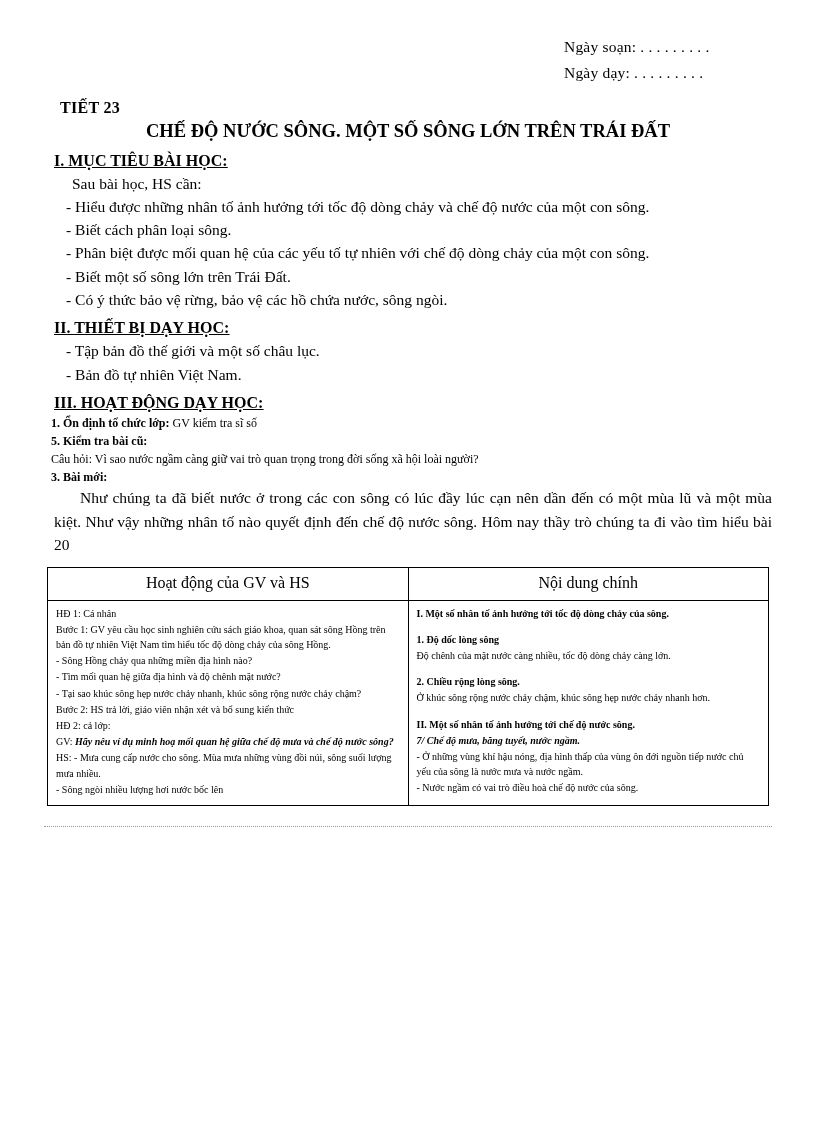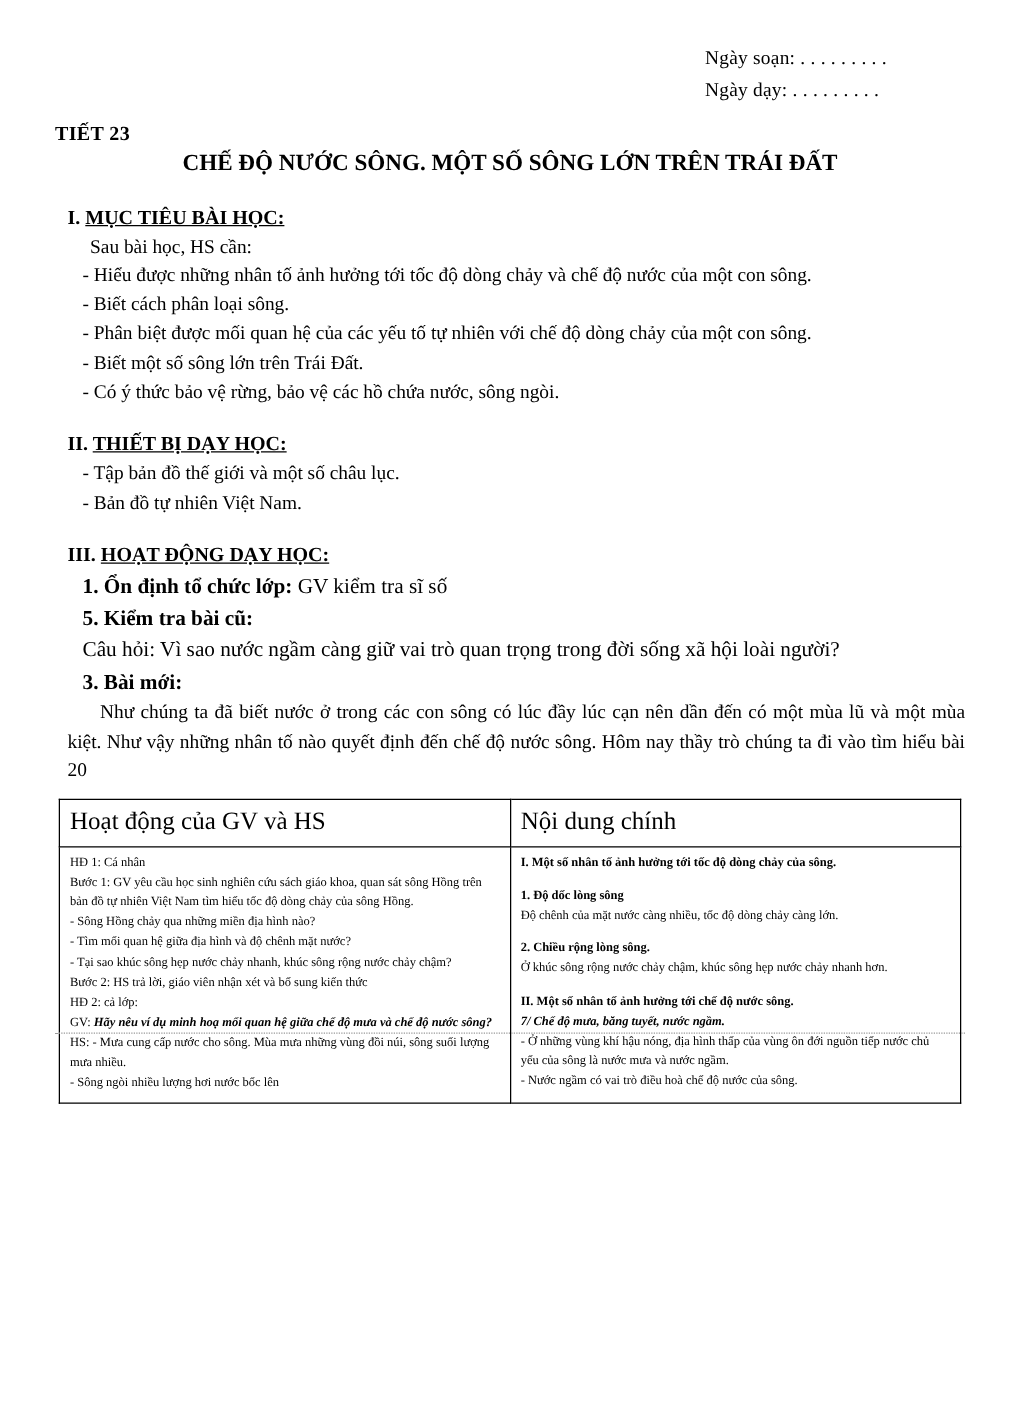--- a/index.html
+++ b/index.html
@@ -26,60 +26,61 @@
     margin-left: 520px;
     font-size: 15.5px;
     line-height: 1.65;
     white-space: nowrap;
   }
   .meta-line {
     letter-spacing: 0.2px;
   }
   .tiet {
     margin-top: 14px;
-    margin-left: 0;
+    margin-left: 16px;
     font-weight: bold;
     font-size: 16px;
     letter-spacing: 0.3px;
   }
   .doc-title {
     text-align: center;
     font-weight: bold;
     font-size: 18.5px;
     line-height: 1.32;
     margin: 2px 0 4px 0;
     padding: 0 4px;
   }
   .sec-head {
     font-size: 16px;
-    margin-top: 19px;
+    margin-top: 5px;
     margin-left: 10px;
     line-height: 1.45;
+    text-decoration: underline;
   }
   .sec-head .u {
     text-decoration: underline;
     font-weight: bold;
   }
   .sec-head .nb {
     font-weight: bold;
   }
   .body-line {
     font-size: 15.5px;
     line-height: 1.5;
     margin-left: 28px;
   }
   .bullet-line {
     font-size: 15.5px;
     line-height: 1.5;
     margin-left: 22px;
   }
   .num-head {
-    font-size: 17px;
+    font-size: 12px;
     line-height: 1.5;
-    margin-left: 22px;
+    margin-left: 7px;
   }
   .num-head b {
     font-weight: bold;
   }
   .para {
     font-size: 15.5px;
     line-height: 1.52;
     margin-left: 10px;
     text-align: justify;
   }
@@ -91,22 +92,22 @@
     margin: 10px auto 0 auto;
     border-collapse: collapse;
     table-layout: fixed;
   }
   table.main th, table.main td {
     border: 1px solid #000000;
     vertical-align: top;
     padding: 5px 8px 7px 8px;
   }
   table.main th {
-    text-align: left;
-    font-size: 20px;
+    text-align: center;
+    font-size: 16px;
     font-weight: normal;
     padding: 6px 8px 8px 8px;
   }
   table.main td {
     font-size: 10px;
     line-height: 1.52;
   }
   .cell p {
     margin: 0 0 1px 0;
   }

